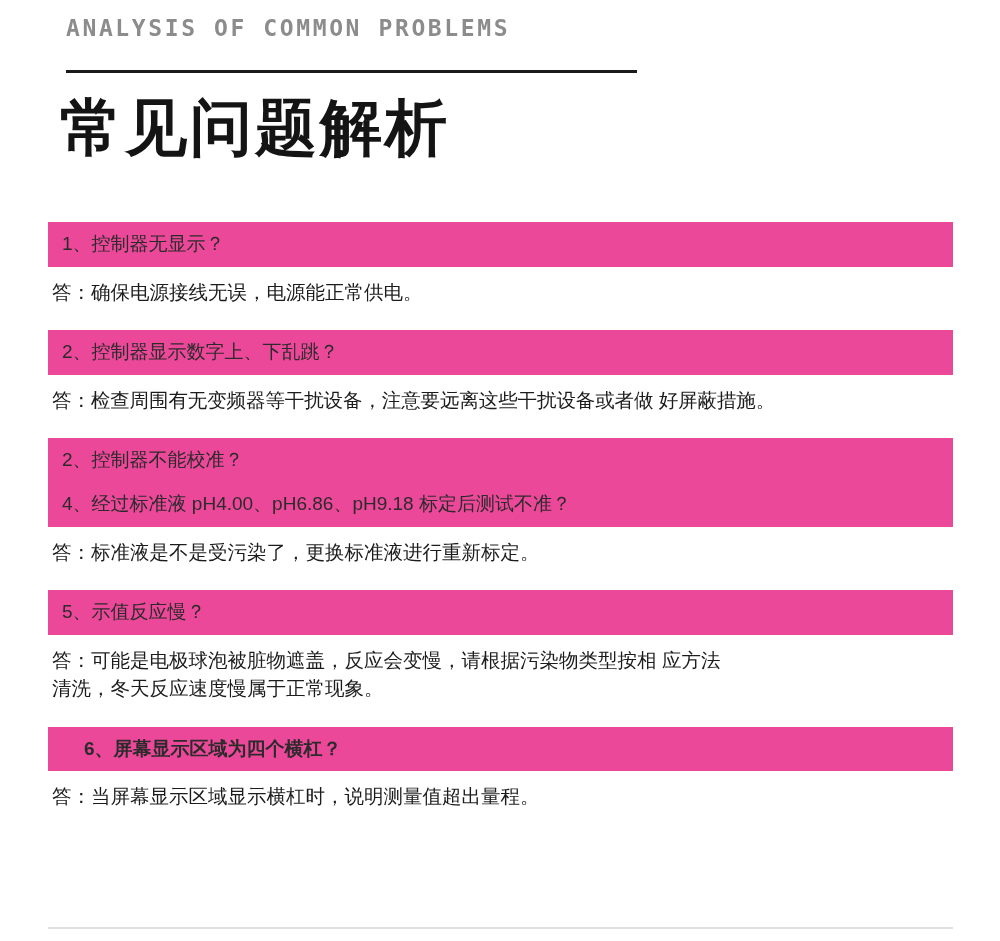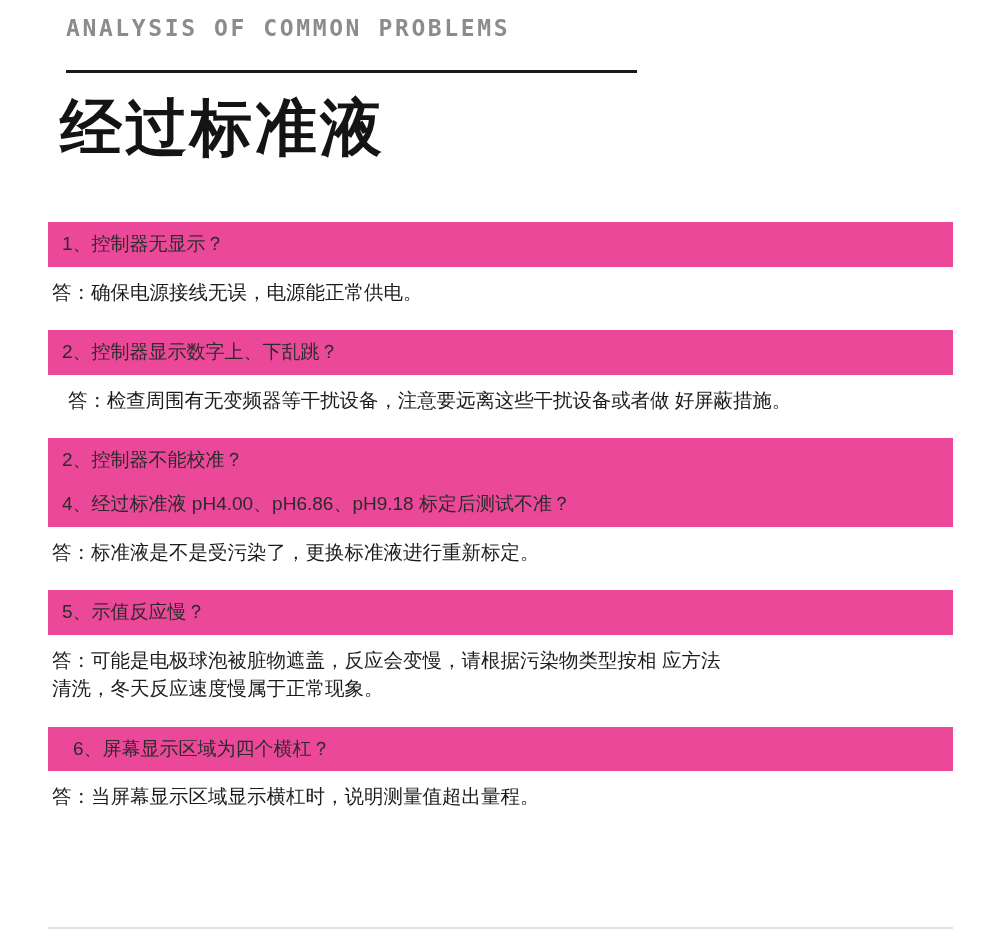--- a/index.html
+++ b/index.html
@@ -72,42 +72,42 @@
     font-size: 19.5px;
     line-height: 1.45;
     padding: 11px 4px 24px 4px;
     box-sizing: border-box;
     width: 100%;
     white-space: pre-line;
   }
   .a-row.wide {
     font-size: 19.5px;
     letter-spacing: -0.1px;
-    margin-left: 16px;
   }
   .q-row.indent {
-    padding-left: 25px;
+    padding-left: 36px;
+    font-weight: bold;
   }
   .bottom-rule {
     position: absolute;
     left: 48px;
     bottom: 12px;
     width: 905px;
     height: 2px;
     background: #e0e0e0;
   }
 </style>
 </head>
 <body>
 
 <div class="page">
 
   <div class="eyebrow">ANALYSIS OF COMMON PROBLEMS</div>
   <div class="rule"></div>
-  <div class="headline">经过标准液</div>
+  <div class="headline">常见问题解析</div>
 
   <div class="faq">
 
     <div class="q-row">1、控制器无显示？</div>
     <div class="a-row">答：确保电源接线无误，电源能正常供电。</div>
 
     <div class="q-row">2、控制器显示数字上、下乱跳？</div>
     <div class="a-row wide">答：检查周围有无变频器等干扰设备，注意要远离这些干扰设备或者做 好屏蔽措施。</div>
 
     <div class="q-row">2、控制器不能校准？</div>

